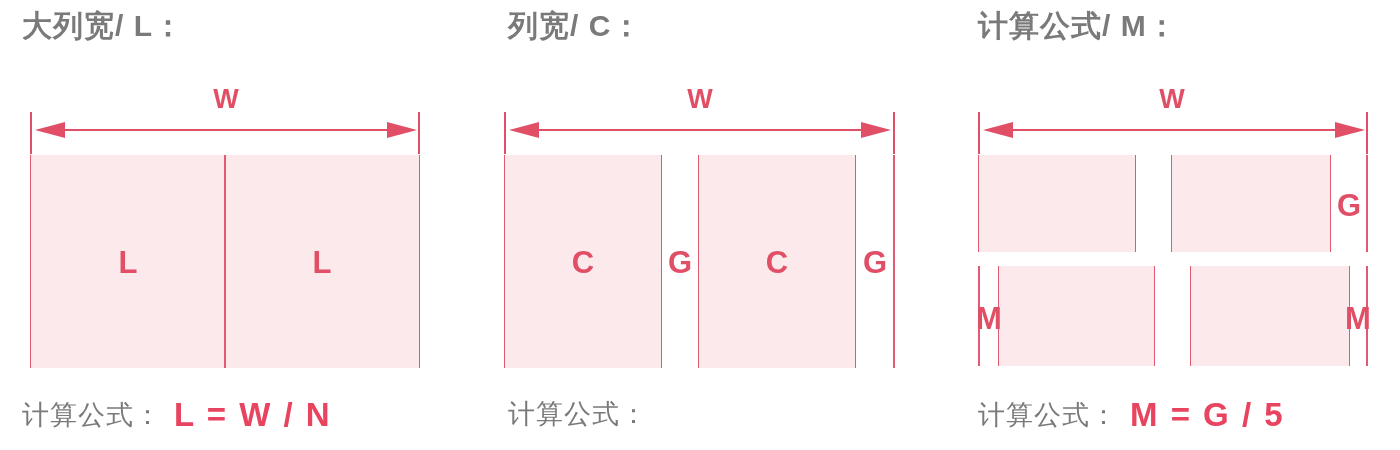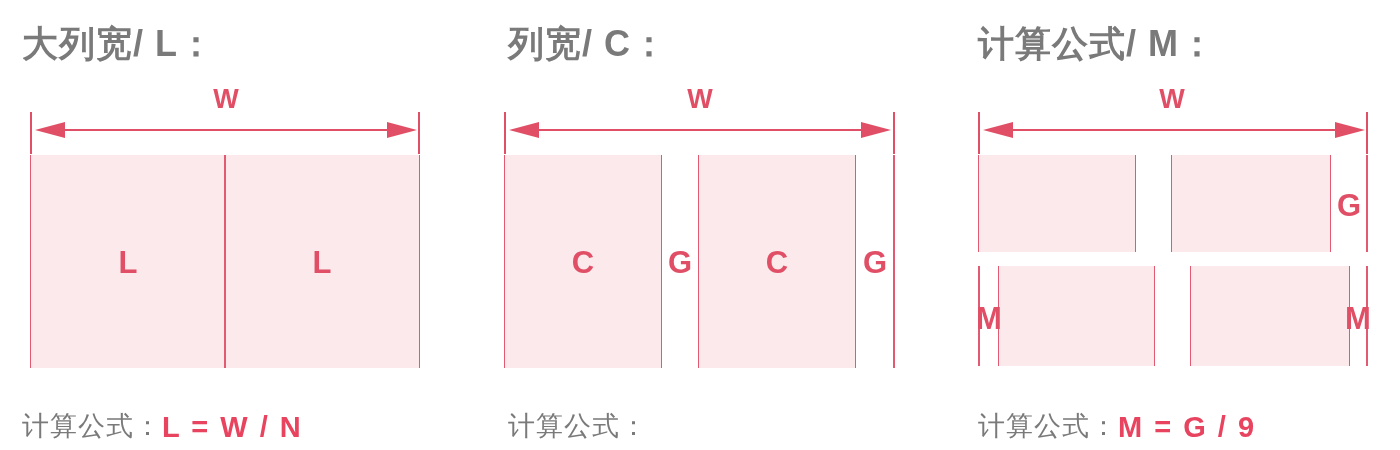--- a/index.html
+++ b/index.html
@@ -1,21 +1,21 @@
 <!DOCTYPE html>
 <html><head>
 <meta charset="utf-8">
 <style>
   html,body{margin:0;padding:0;background:#ffffff;}
   body{
     width:1400px;height:450px;position:relative;overflow:hidden;
     font-family:"Liberation Sans","DejaVu Sans",sans-serif;
   }
   .title{
-    position:absolute;top:20px;font-size:36px;font-weight:600;
+    position:absolute;top:6px;font-size:30px;font-weight:600;
     color:#7a7a7a;letter-spacing:1px;white-space:nowrap;
   }
   .wlab{
     position:absolute;top:84px;font-size:27px;font-weight:700;color:#e04f66;
     transform:translateX(-50%);
   }
   .arrow{position:absolute;top:122px;height:16px;}
   .arrow .shaft{position:absolute;left:4px;right:4px;top:7px;height:2px;background:#e04f66;}
   .ah{position:absolute;top:0;width:0;height:0;border-top:8px solid transparent;border-bottom:8px solid transparent;}
   .ah.l{left:0;border-right:30px solid #e04f66;}
@@ -23,23 +23,23 @@
   .vline{position:absolute;width:2px;background:#e04f66;}
   .thin{width:1.5px;background:#e25a72;}
   .box{
     position:absolute;background:#fbe9ec;box-sizing:border-box;
     border-left:1.5px solid #e25a72;border-right:1.5px solid #e25a72;
   }
   .letter{
     position:absolute;color:#e04f66;font-weight:700;font-size:31px;
     transform:translate(-50%,-50%);line-height:1;white-space:nowrap;
   }
-  .formula{position:absolute;top:408px;display:flex;align-items:flex-end;white-space:nowrap;}
+  .formula{position:absolute;top:396px;display:flex;align-items:center;gap:12px;white-space:nowrap;}
   .f-label{font-size:27px;font-weight:500;color:#7a7a7a;letter-spacing:1px;}
-  .f-text{font-size:29px;font-weight:700;color:#e8435f;letter-spacing:2px;}
+  .f-text{font-size:33px;font-weight:700;color:#e8435f;letter-spacing:2px;}
 </style>
 </head>
 <body>
 
 <div>
   <div class="title" style="left:22px">大列宽/ L：</div>
 
   <div class="wlab" style="left:226px">W</div>
 
   <div class="arrow" style="left:35px;width:382px">
@@ -109,15 +109,15 @@
 
   <div class="vline thin" style="left:978px;top:266px;height:100px"></div>
   <div class="box" style="left:998px;top:266px;width:157px;height:100px"></div>
   <div class="box" style="left:1190px;top:266px;width:160px;height:100px"></div>
   <div class="vline thin" style="left:1366px;top:266px;height:100px"></div>
   <div class="letter" style="left:989px;top:318px">M</div>
   <div class="letter" style="left:1358px;top:318px">M</div>
 
   <div class="formula" style="left:978px">
     <span class="f-label">计算公式：</span>
-    <span class="f-text">M = G / 9</span>
+    <span class="f-text">M = G / 5</span>
   </div>
 </div>
 
 </body></html>

